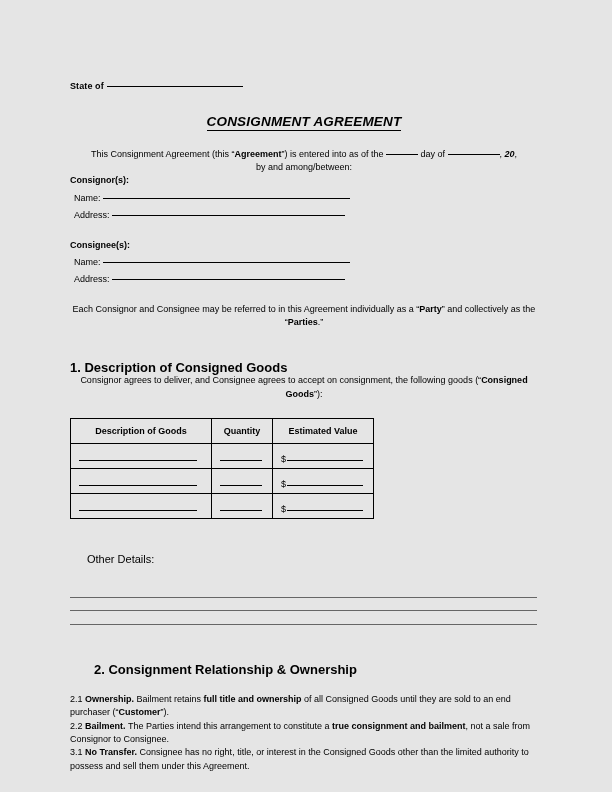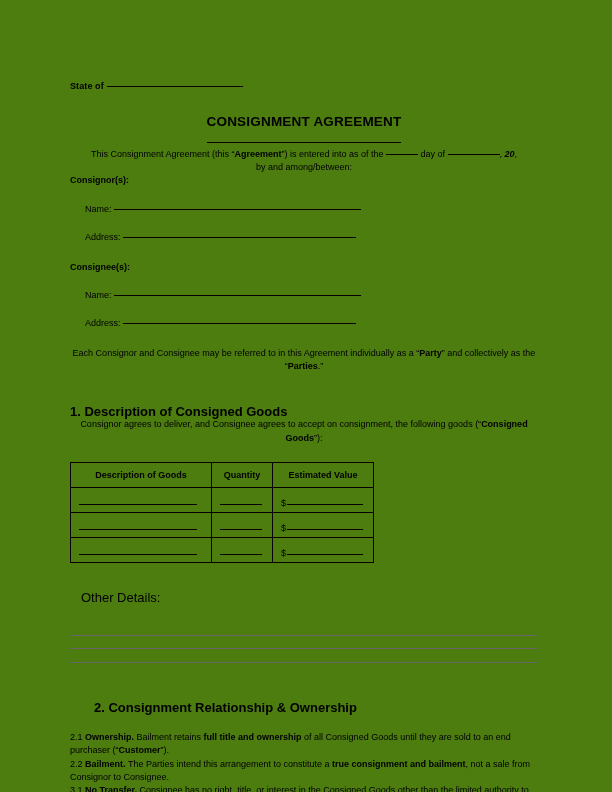--- a/index.html
+++ b/index.html
@@ -11,21 +11,21 @@
     width: 612px;
     height: 792px;
     font-family: "Liberation Sans", sans-serif;
     color: #000000;
     -webkit-font-smoothing: antialiased;
   }
   .page {
     position: relative;
     width: 612px;
     height: 792px;
-    background: #4d7c0f;
+    background: #e5e5e5;
     box-sizing: border-box;
     padding: 0;
     overflow: hidden;
   }
   .content {
     position: absolute;
     left: 70px;
     top: 80px;
     width: 468px;
   }
@@ -50,21 +50,22 @@
   
   .doc-title {
     text-align: center;
     font-size: 13.5px;
     font-weight: bold;
     letter-spacing: 0.2px;
     margin: 0 0 19px 0;
   }
   .doc-title span {
     border-bottom: 1.4px solid #000;
-    padding-bottom: 13px;
+    padding-bottom: 1px;
+    font-style: italic;
   }
 
   
   p.body-text {
     font-size: 9px;
     line-height: 13.2px;
     margin: 0;
     text-align: center;
   }
   .intro-para { margin-bottom: 20px; }
@@ -84,21 +85,21 @@
   .party-heading {
     font-size: 9px;
     font-weight: bold;
     line-height: 13.2px;
     margin: 0 0 1px 0;
   }
   .field-row {
     font-size: 9px;
     line-height: 13.5px;
     white-space: nowrap;
-    margin: 15px;
+    margin: 4px;
   }
   .field-label { display: inline-block; }
   .field-rule {
     display: inline-block;
     border-bottom: 1px solid #000;
     vertical-align: 2px;
     margin-left: 2px;
   }
   .rule-name { width: 247px; }
   .rule-address { width: 233px; }
@@ -157,23 +158,23 @@
     border-bottom: 1px solid #000;
     vertical-align: 1px;
   }
   .desc-rule { width: 118px; margin-left: 8px; }
   .qty-rule  { width: 42px;  margin-left: 8px; }
   .val-rule  { width: 76px;  margin-left: 1px; }
   .dollar { margin-left: 8px; font-size: 9px; }
 
   
   .other-details-label {
-    font-size: 13px;
-    line-height: 13.2px;
-    margin: 11px;
+    font-size: 11px;
+    line-height: 13.2px;
+    margin: 17px;
     padding-top: 17px;
   }
   .detail-lines {
     margin-top: 18px;
     width: 467px;
   }
   .detail-line {
     border-bottom: 1px solid #666;
     height: 12.5px;
   }

